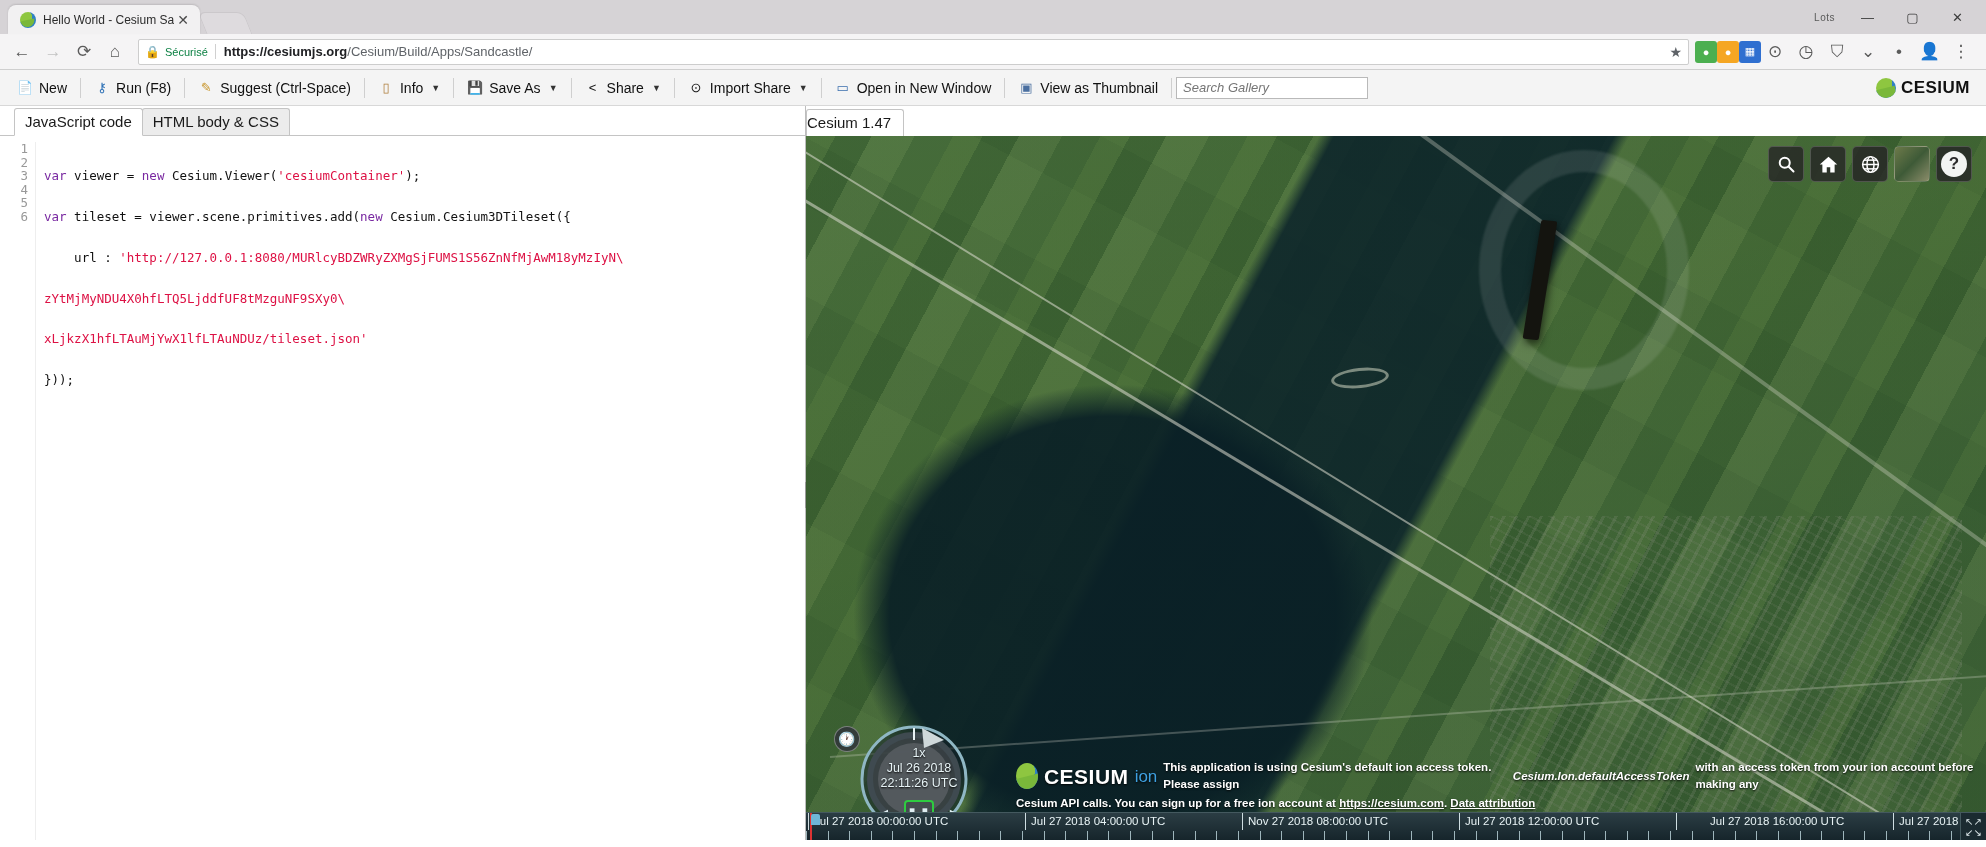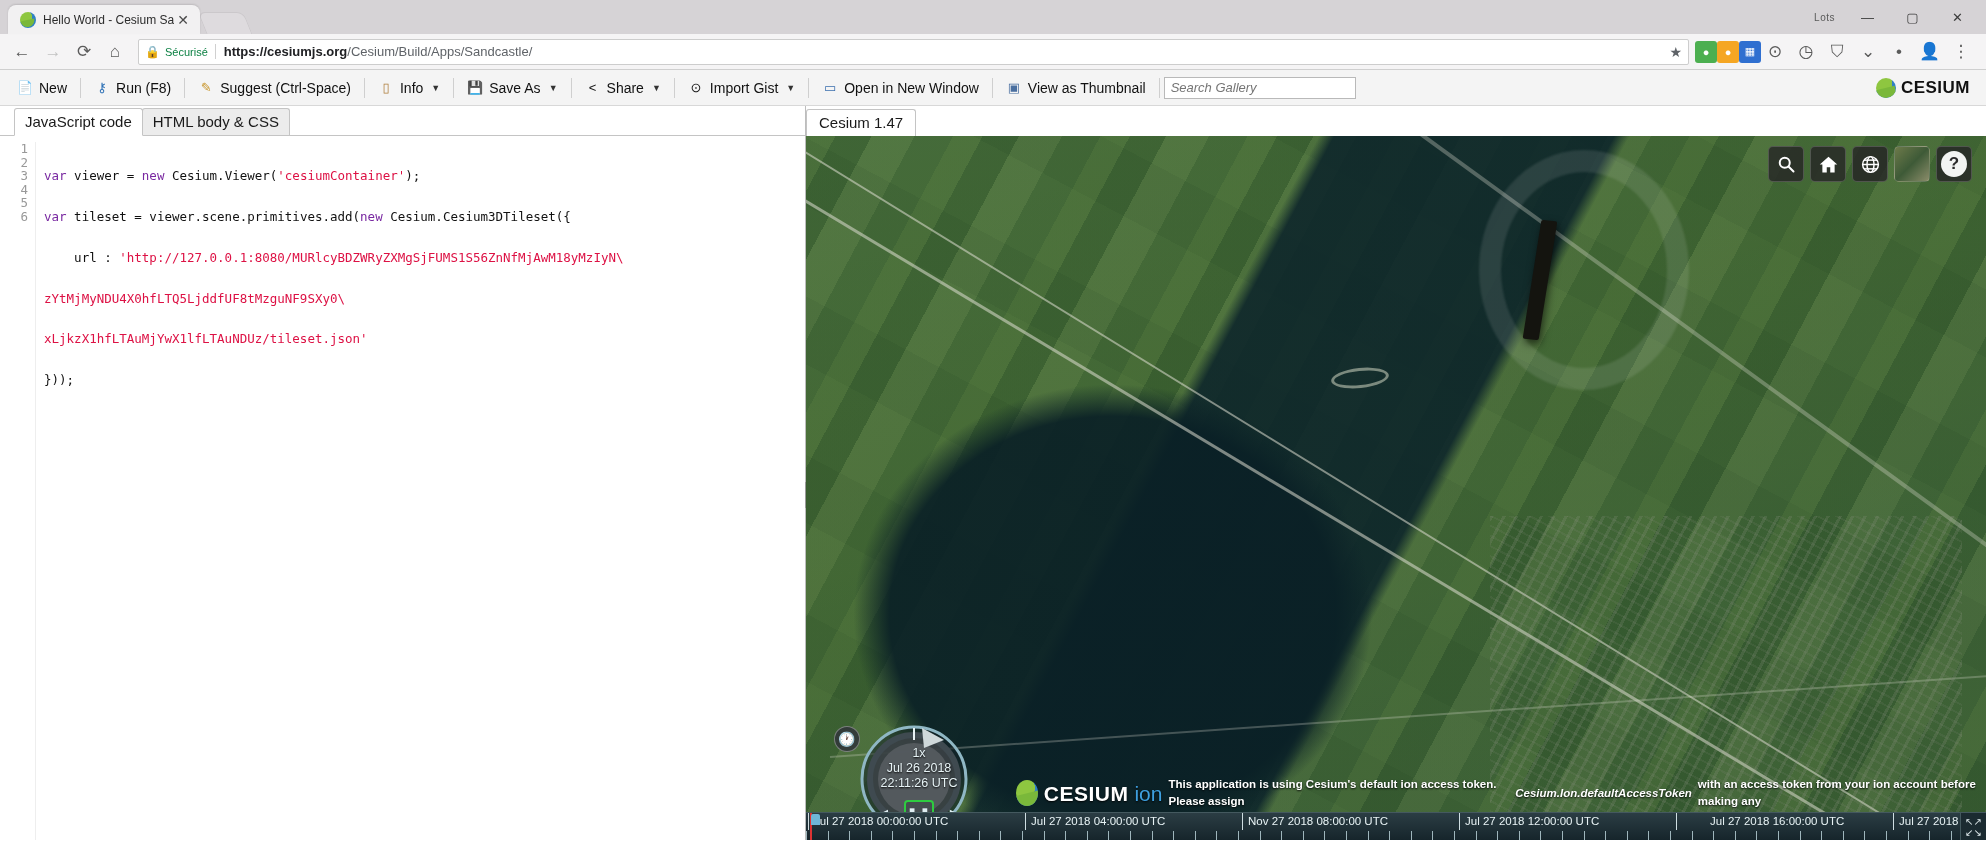--- a/index.html
+++ b/index.html
@@ -154,21 +154,21 @@
   .str { color: #d14; }
   .plain { color: #111; }
 
   
   .viewer-pane { flex: 1; position: relative; overflow: hidden; background:#123; }
   .viewer-tabbar {
     height: 30px; display: flex; align-items: flex-end;
     padding-left: 0; background: #fff;
   }
   .vtab {
-    font-size: 15px; color: #1a1a1a; padding: 4px 12px 5px 12px;
+    font-size: 15px; color: #1a1a1a; padding: 4px 12px 5px 0;
     border: 1px solid #c4c4c4; border-bottom: none; background: #fff;
     border-top-left-radius: 3px; border-top-right-radius: 3px;
   }
   .globe {
     position: absolute; top: 30px; left: 0; right: 0; bottom: 0;
     overflow: hidden;
   }
   
   .imagery {
     position: absolute; inset: 0;
@@ -280,21 +280,21 @@
   }
   .ion-logo { display:flex; align-items:center; gap:6px; margin-bottom: 2px; }
   .ion-mark {
     width: 26px; height: 26px; border-radius: 50%;
     background: radial-gradient(circle at 35% 30%, #8ec640 0 48%, #2f80c4 49% 100%);
     position: relative; overflow:hidden;
   }
   .ion-mark::after{ content:""; position:absolute; left:0; top:13px; width:26px;
     height:13px; background:#7ab83a; transform: rotate(-14deg); }
   .ion-word { font-size: 21px; font-weight: 700; letter-spacing: .5px; color:#fff; }
-  .ion-ion { font-size: 21px; font-weight: 400; color: #3ea0e0; }
+  .ion-ion { font-size: 17px; font-weight: 400; color: #3ea0e0; }
   .credit-line1 { display: inline; }
   .credit-em { font-style: italic; }
   .credit-link { color:#fff; text-decoration: underline; }
 
   
   .timeline {
     position: absolute; left: 0; right: 0; bottom: 0; height: 28px;
     background: #1b2b31; border-top: 1px solid #44595f;
     display: flex; align-items: stretch; z-index: 7;
   }
@@ -410,21 +410,21 @@
 
     <div class="sc-btn">
       <span class="sc-ico">&lt;</span>
       <span>Share</span>
       <span class="sc-caret">▼</span>
     </div>
     <span class="sc-sep"></span>
 
     <div class="sc-btn">
       <span class="sc-ico">⊙</span>
-      <span>Import Gist</span>
+      <span>Import Share</span>
       <span class="sc-caret">▼</span>
     </div>
     <span class="sc-sep"></span>
 
     <div class="sc-btn">
       <span class="sc-ico" style="color:#3b6fae">▭</span>
       <span>Open in New Window</span>
     </div>
     <span class="sc-sep"></span>
 
@@ -537,20 +537,21 @@
 
         <div class="credits">
           <div class="ion-logo">
             <span class="ion-mark"></span>
             <span class="ion-word">CESIUM</span>
             <span class="ion-ion">ion</span>
             <span class="credit-line1">This application is using Cesium's default ion access token. Please assign </span>
               <span class="credit-em">Cesium.Ion.defaultAccessToken</span>
               <span> with an access token from your ion account before making any</span>
           </div>
+          <div><span>Cesium API calls. You can sign up for a free ion account at </span><a class="credit-link">https://cesium.com</a><span>. </span><a class="credit-link">Data attribution</a></div>
         </div>
 
         <div class="timeline">
           <div class="tl-bar">
             <div class="tl-ticks"></div>
             <div class="tl-major" style="left:2px"></div>
             <div class="tl-major" style="left:219px"></div>
             <div class="tl-major" style="left:436px"></div>
             <div class="tl-major" style="left:653px"></div>
             <div class="tl-major" style="left:870px"></div>

